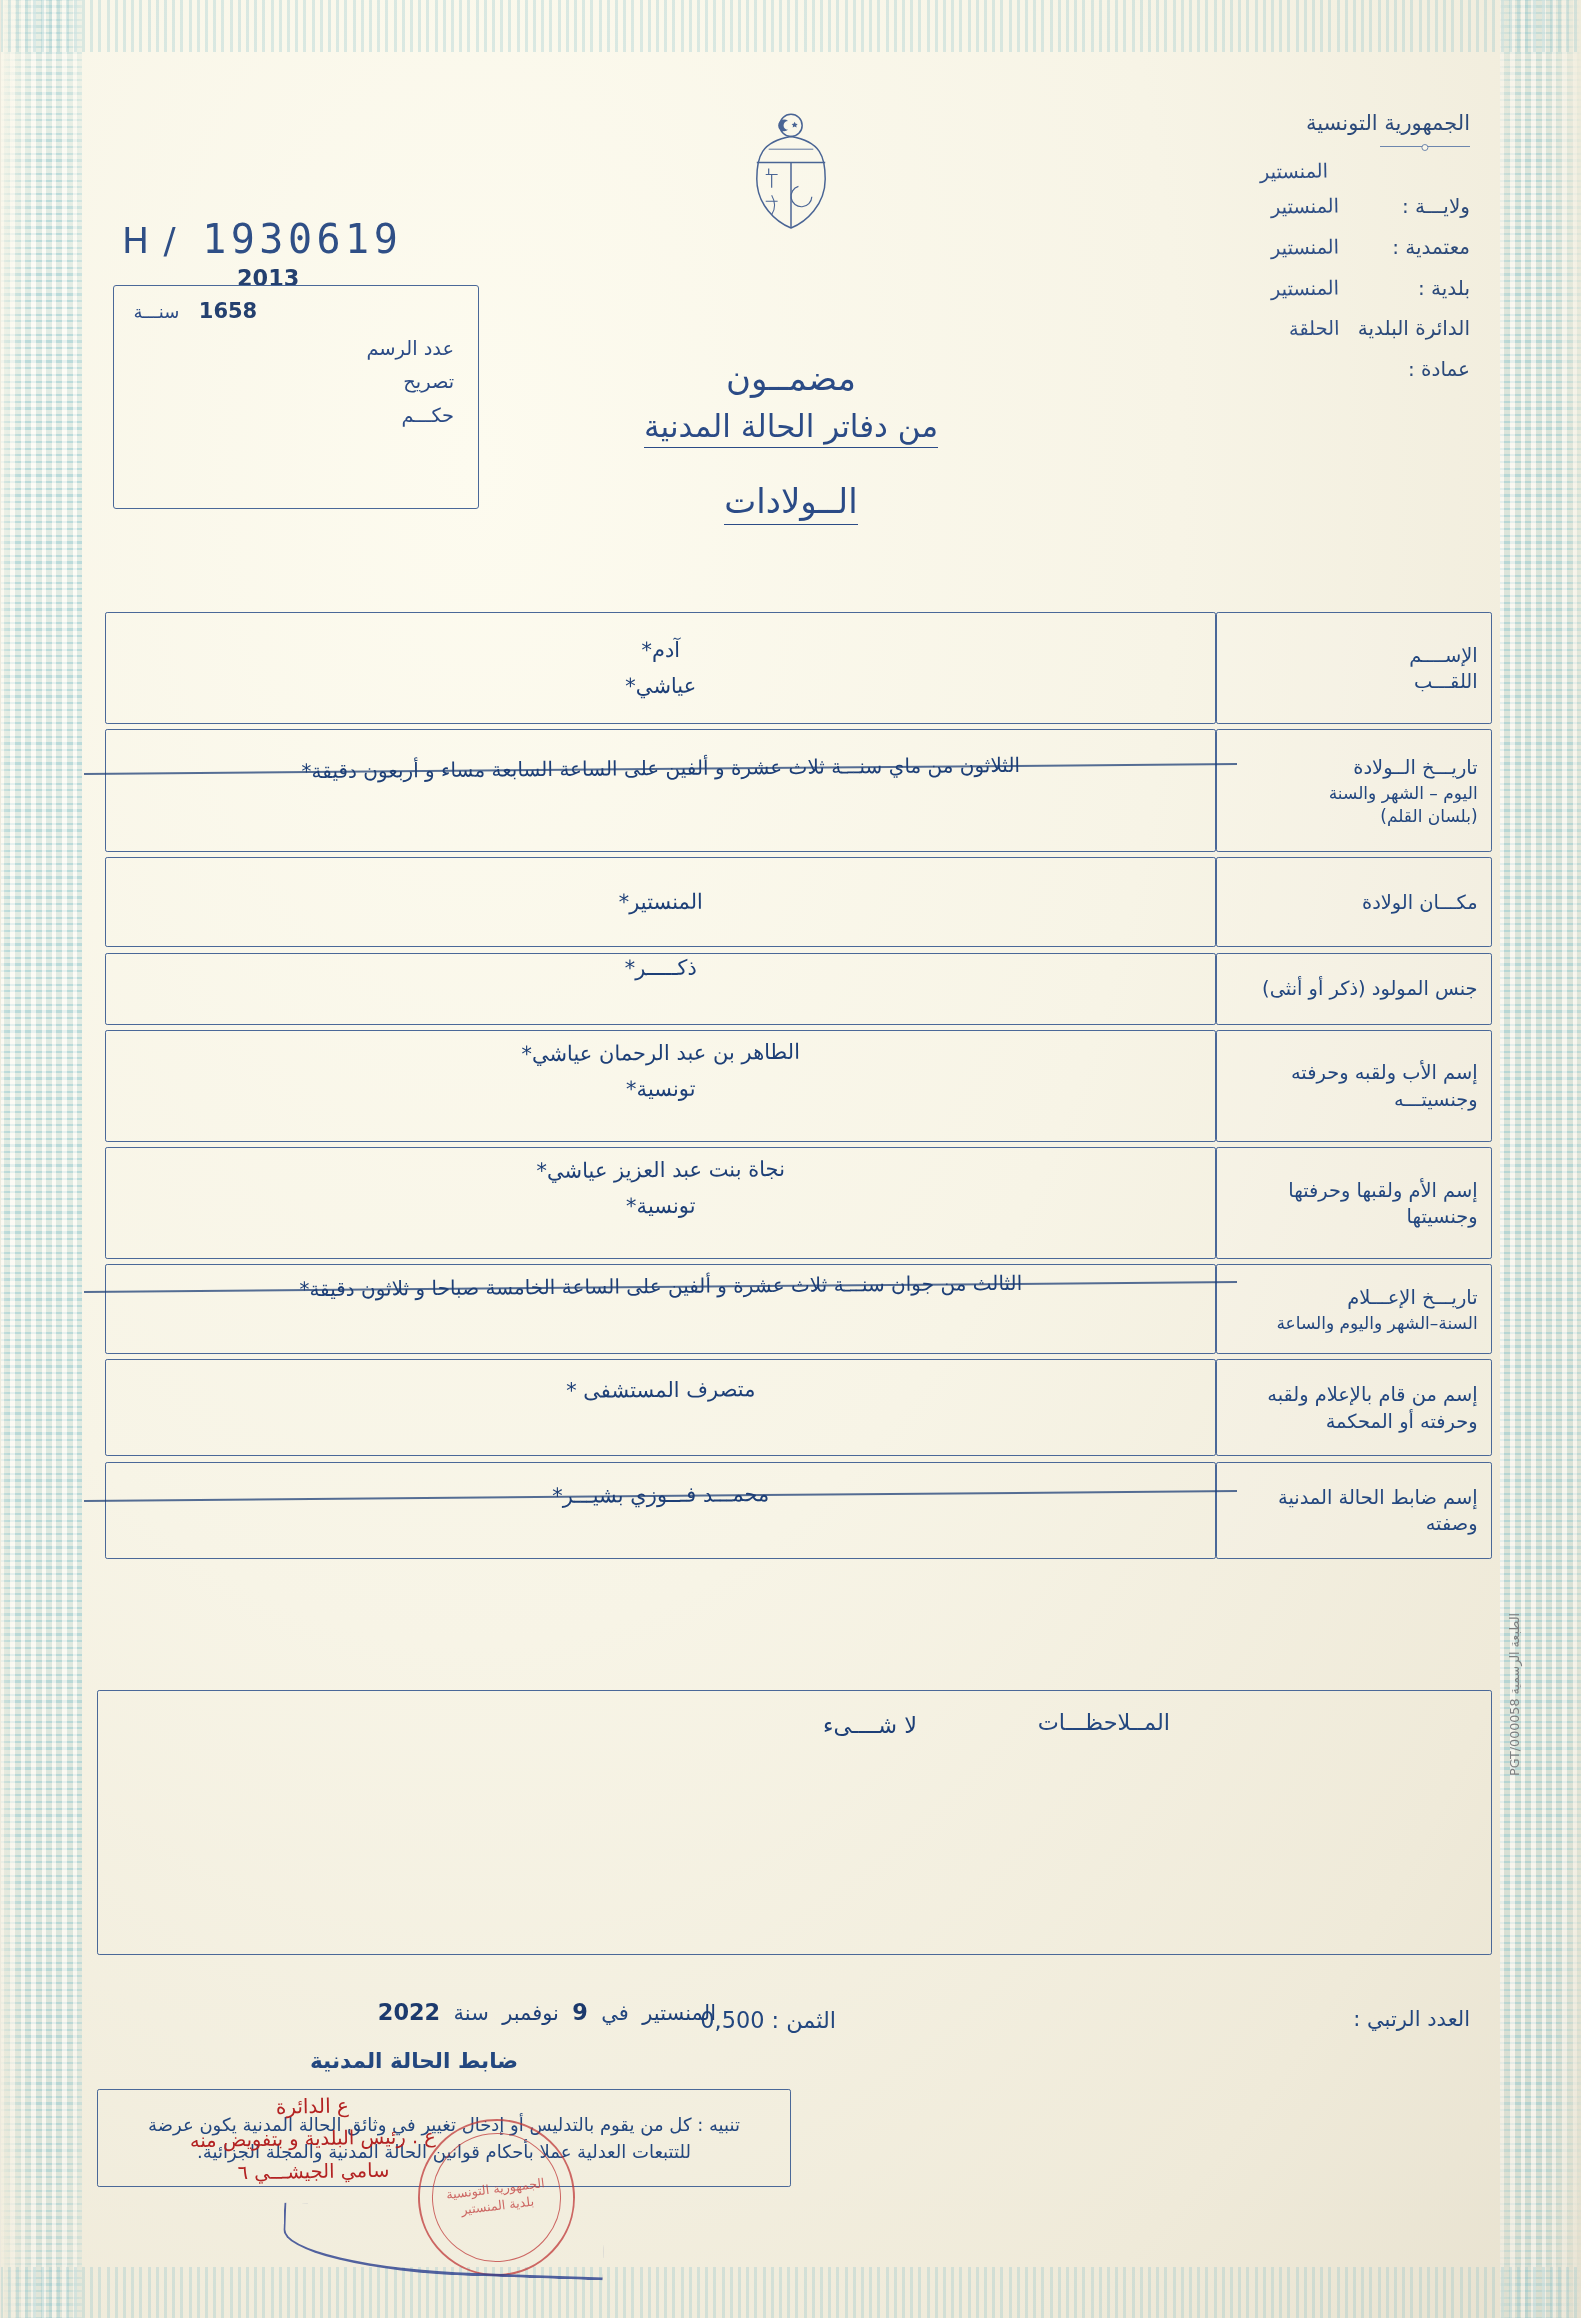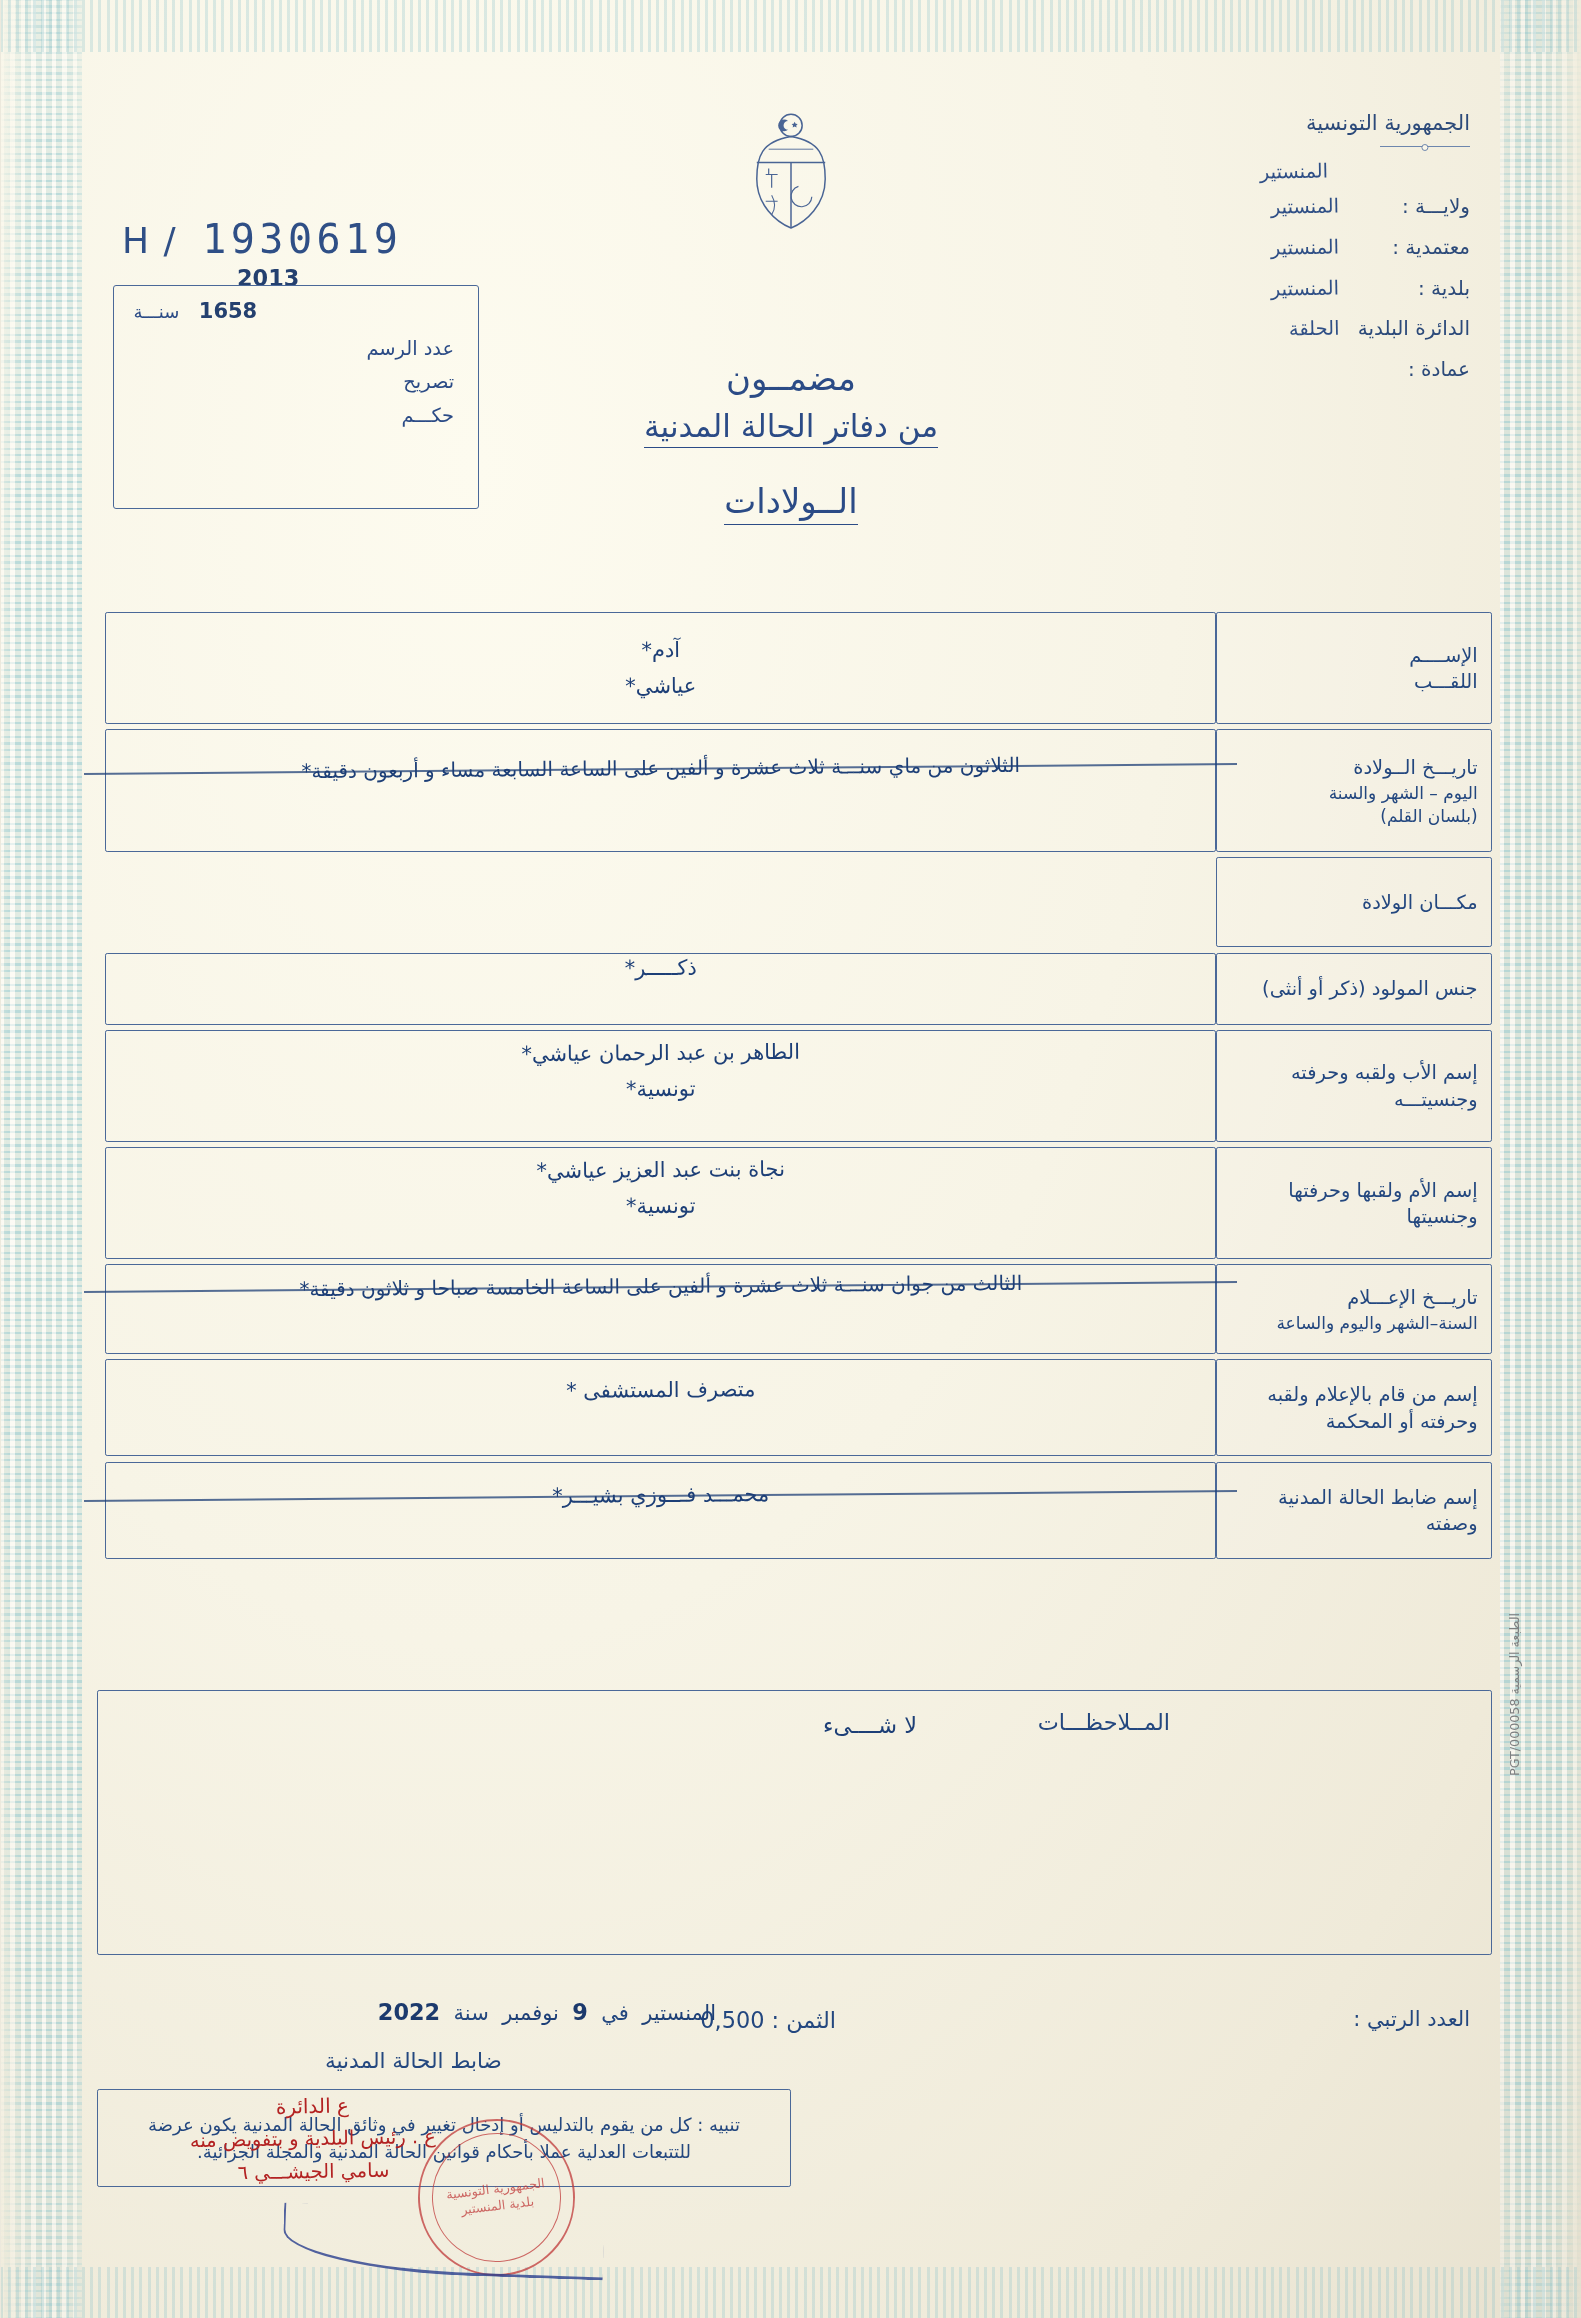--- a/index.html
+++ b/index.html
@@ -242,22 +242,22 @@
   .place-date {
     position: absolute; top: 1999px; left: 149px;
     width: 567px;
     color: #23477f; font-size: 21px;
     display: flex; align-items: baseline; justify-content: flex-start; gap: 13.4px;
     direction: rtl;
   }
   .pd-hw { color:#1d3f77; }
   .pd-bold { font-weight: bold; color: #1c3a6d; font-size: 22.4px; }
   .officer-title {
-    position: absolute; top: 2048px; left: 325px;
-    color: #23477f; font-size: 21.6px; font-weight: 400;
+    position: absolute; top: 2048px; left: 310px;
+    color: #23477f; font-size: 21.6px; font-weight: 700;
   }
   .red-sign {
     position: absolute; top: 2089px; left: 190px;
     color: #b32222; font-size: 20px; line-height: 1.7; text-align: center;
     transform: rotate(-1deg);
   }
   .red-sign .l2 { font-size: 19.4px; }
   .stamp {
     position: absolute; top: 2119px; left: 418px;
     width: 157px; height: 157px;
@@ -392,20 +392,23 @@
       </div>
       <div class="val">
         <div class="hw wide strike" style="margin-bottom:45px;">الثلاثون من ماي سنـــة ثلاث عشرة و ألفين  على الساعة السابعة مساء و أربعون دقيقة*</div>
       </div>
     </div>
 
     <div class="row r-place">
       <div class="lbl">
         <span>مكـــان الولادة</span>
       </div>
+      <div class="val">
+        <div class="hw">المنستير*</div>
+      </div>
     </div>
 
     <div class="row r-sex">
       <div class="lbl">
         <span>جنس المولود (ذكر أو أنثى)</span>
       </div>
       <div class="val">
         <div class="hw" style="margin-top:-41px;">ذكـــــر*</div>
       </div>
     </div>

